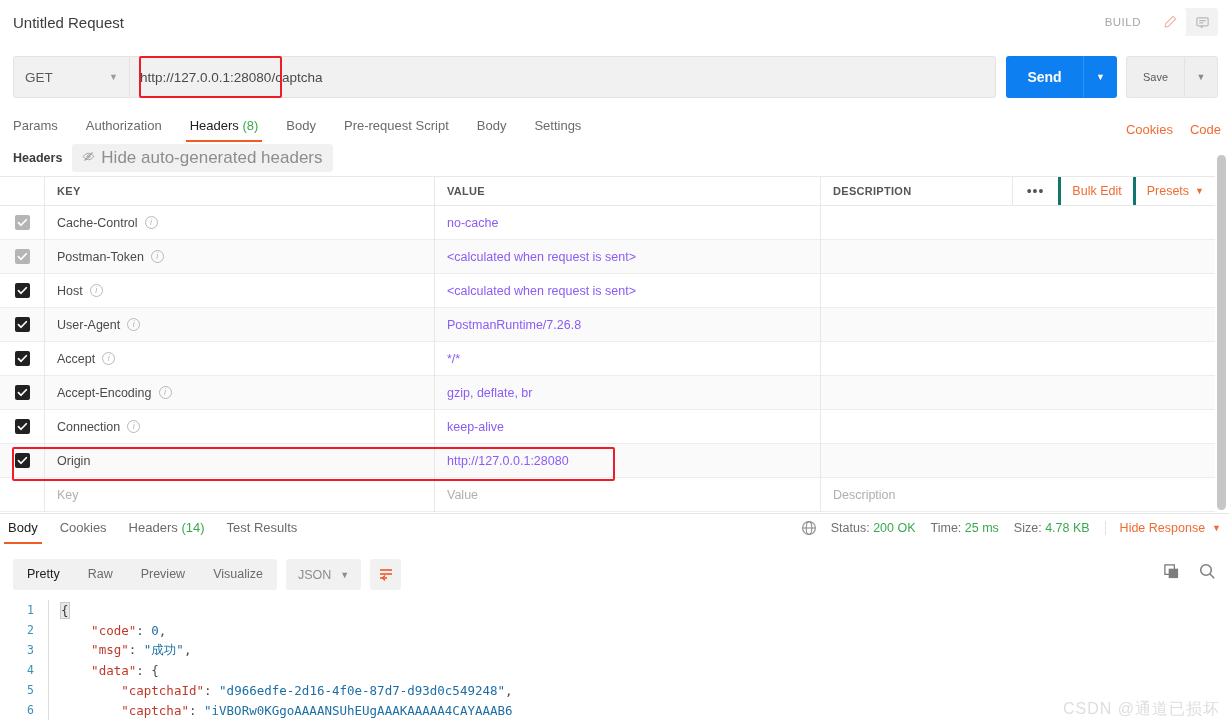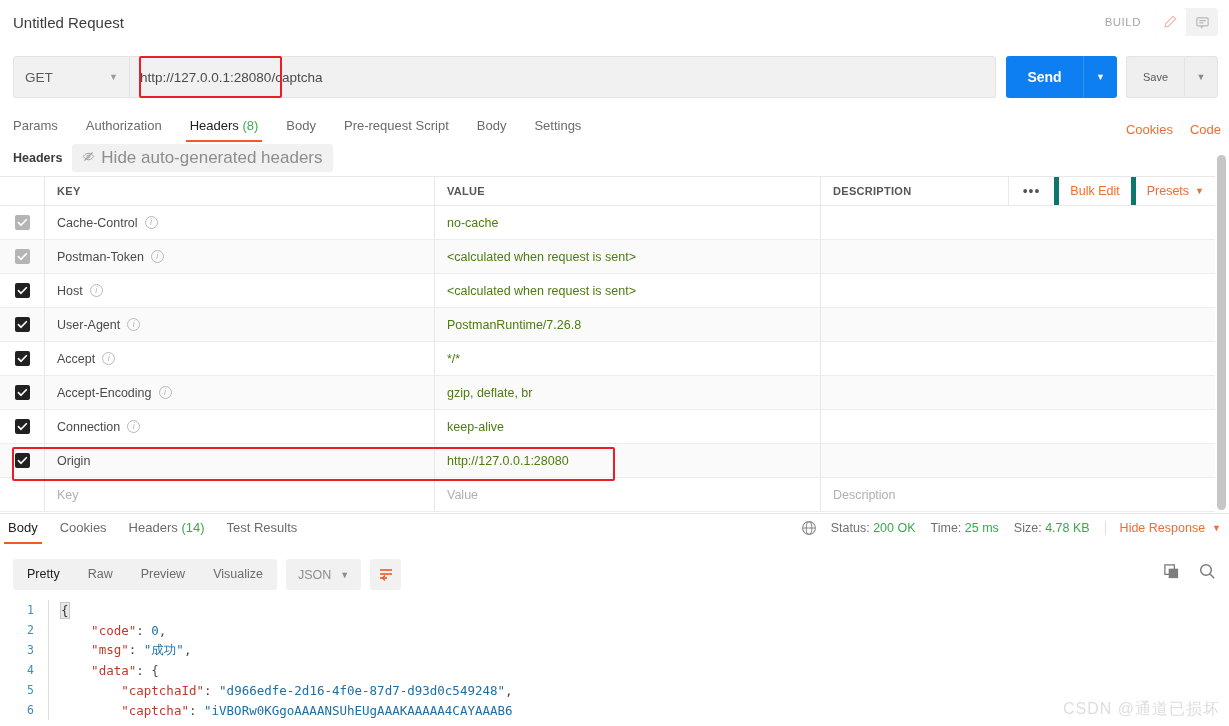--- a/index.html
+++ b/index.html
@@ -116,35 +116,35 @@
     border-top: 1px solid #e8e8e8; border-bottom: 1px solid #e8e8e8;
     background: #fff;
   }
   .col-chk { width: 44px; flex: none; }
   .col-key { width: 390px; flex: none; border-left: 1px solid #e8e8e8; padding-left: 12px; display:flex; align-items:center; height:100%; }
   .col-val { width: 386px; flex: none; border-left: 1px solid #e8e8e8; padding-left: 12px; display:flex; align-items:center; height:100%;}
   .col-desc { flex: 1; border-left: 1px solid #e8e8e8; padding-left: 12px; display:flex; align-items:center; height:100%;gap:16px; }
   .th-label { font-size: 11px; font-weight: bold; color: #555; letter-spacing: .3px; }
   .desc-actions { margin-left: auto; display: flex; align-items: center; height: 100%; }
   .dots { color: #555; font-size: 14px; letter-spacing: 1px; padding: 0 14px; cursor: pointer; border-left: 1px solid #e8e8e8; height:100%; display:flex; align-items:center;}
-  .act-link { color: #ef6c33; font-size: 12.5px; padding: 0 11px; cursor: pointer; border-left: 5px solid #0f766e; height:100%; display:flex; align-items:center; gap:6px;}
+  .act-link { color: #ef6c33; font-size: 12.5px; padding: 0 11px; cursor: pointer; border-left: 3px solid #0f766e; height:100%; display:flex; align-items:center; gap:6px;}
 
   .trow { display: flex; height: 34px; align-items: center; border-bottom: 1px solid #ededed; position: relative; }
   .trow.alt { background: #fafafa; }
   .trow .col-key, .trow .col-val, .trow .col-desc { height: 34px; }
   .chkwrap { width: 44px; display: flex; align-items: center; justify-content: center; }
   .chk {
     width: 15px; height: 15px; border-radius: 2px; display: flex;
     align-items: center; justify-content: center; cursor: pointer;
   }
   .chk.on { background: #212121; }
   .chk.dim { background: #b5b5b5; }
   .chk svg { display: block; }
   .cellkey { font-size: 12.5px; color: #4a4a4a; display: flex; align-items: center; gap: 7px; }
-  .cellval { font-size: 12.5px; color: #4d7c0f; }
+  .cellval { font-size: 12.5px; color: #8b5cf6; }
   .info-i {
     width: 13px; height: 13px; border: 1px solid #b9b9b9; border-radius: 50%;
     color: #b9b9b9; font-size: 9px; display: flex; align-items: center;
     justify-content: center; cursor: pointer; font-style: italic; line-height: 1;
   }
   .placeholder { color: #b0b0b0; }
   .row-annot {
     position: absolute; left: 12px; top: 447px; width: 603px; height: 34px;
     border: 2px solid #ee1c25; border-radius: 2px; pointer-events: none; z-index: 8;
   }

